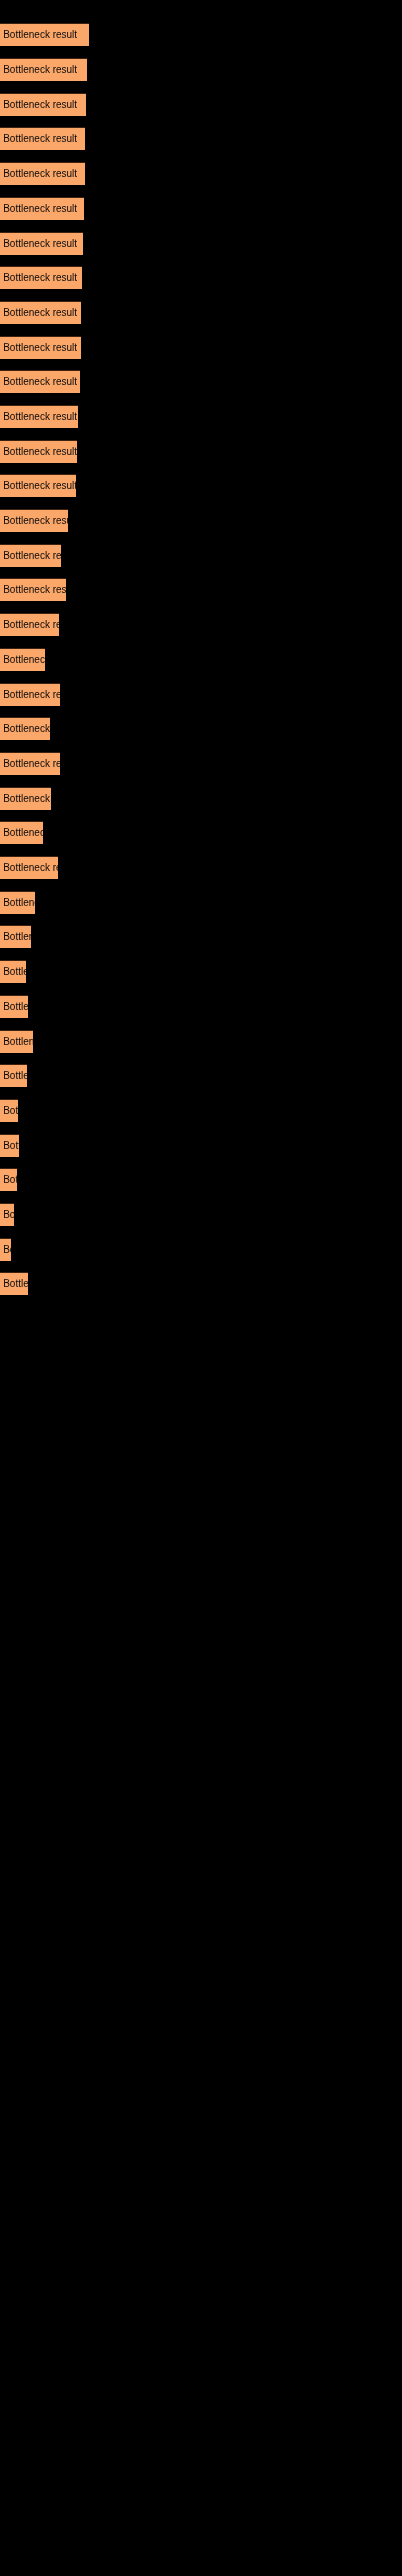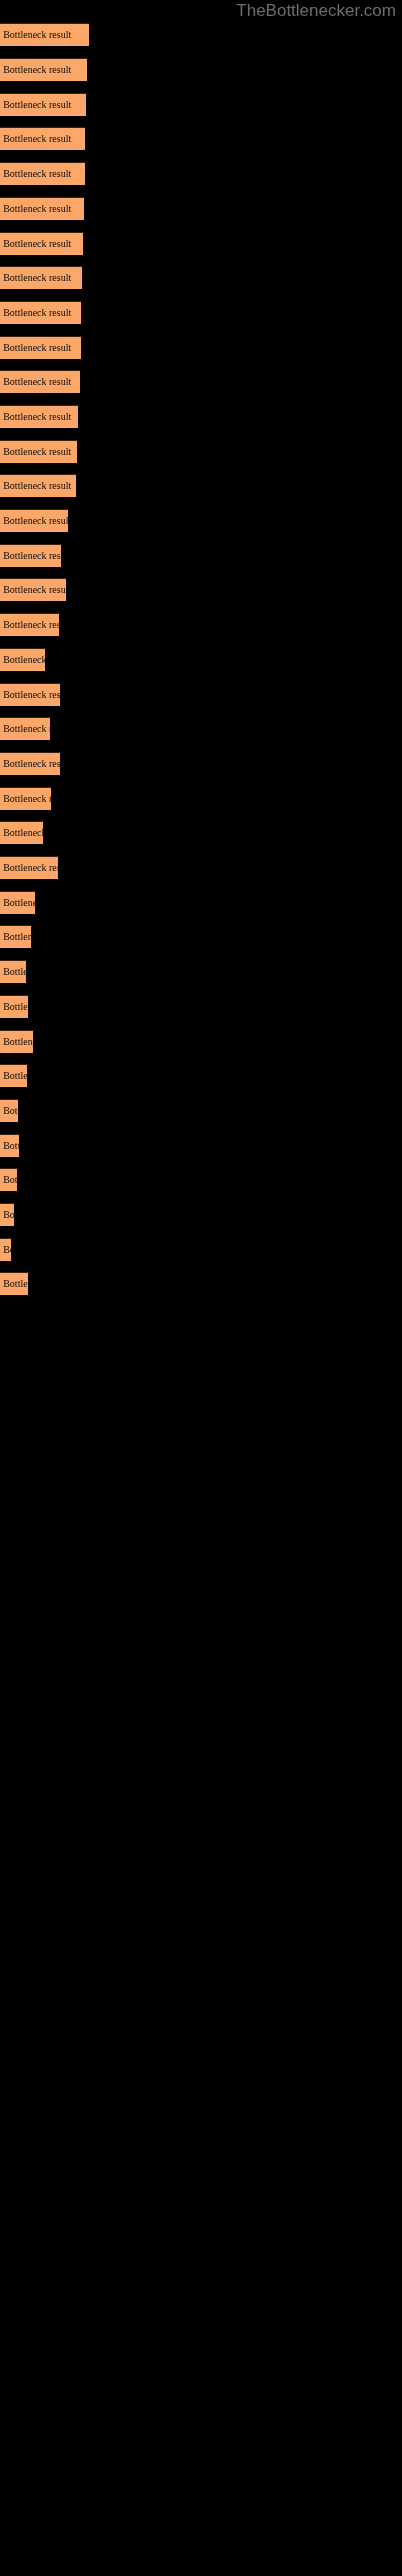--- a/index.html
+++ b/index.html
@@ -58,29 +58,28 @@
   }
   .bar-label {
     position: absolute;
     left: 3.2px;
     top: 0px;
     height: 22.5px;
     line-height: 22.5px;
     font-size: 10px;
     color: #0a0a0a;
     white-space: nowrap;
-    font-family: Liberation Serif, serif;
+    font-family: Liberation Sans, sans-serif;
   }
 </style>
 </head>
 <body>
 
 <div id="page">
 
-  <div id="site-title">TheBottlenecker.com</div>
 
   <div id="chart-area">
       <div class="bar-row" style="top: 23px;">
         <div class="bar" style="width: 89px; background: rgb(252, 167, 106); border-top-color: rgb(58, 33, 18);">
           <span class="bar-label" style="color: rgb(10, 10, 10);">Bottleneck result</span>
         </div>
       </div>
       <div class="bar-row" style="top: 58px;">
         <div class="bar" style="width: 87px; background: rgb(252, 167, 106); border-top-color: rgb(58, 33, 18);">
           <span class="bar-label" style="color: rgb(10, 10, 10);">Bottleneck result</span>

